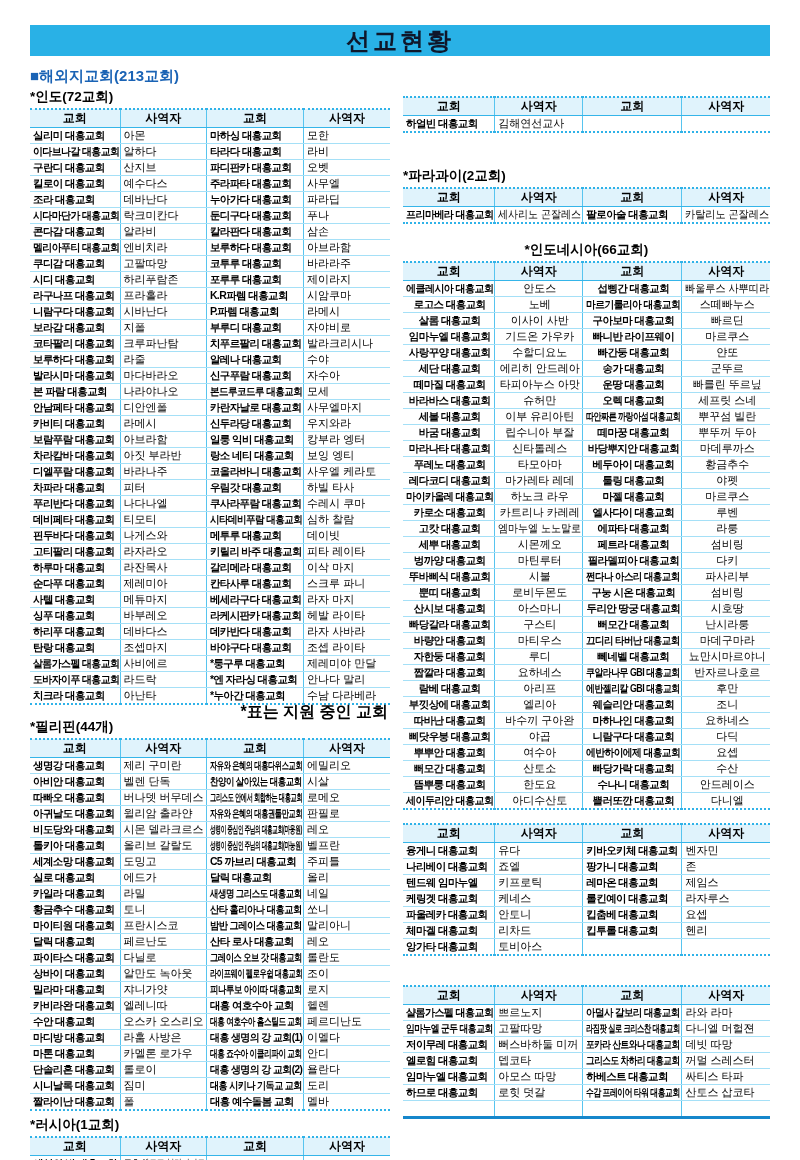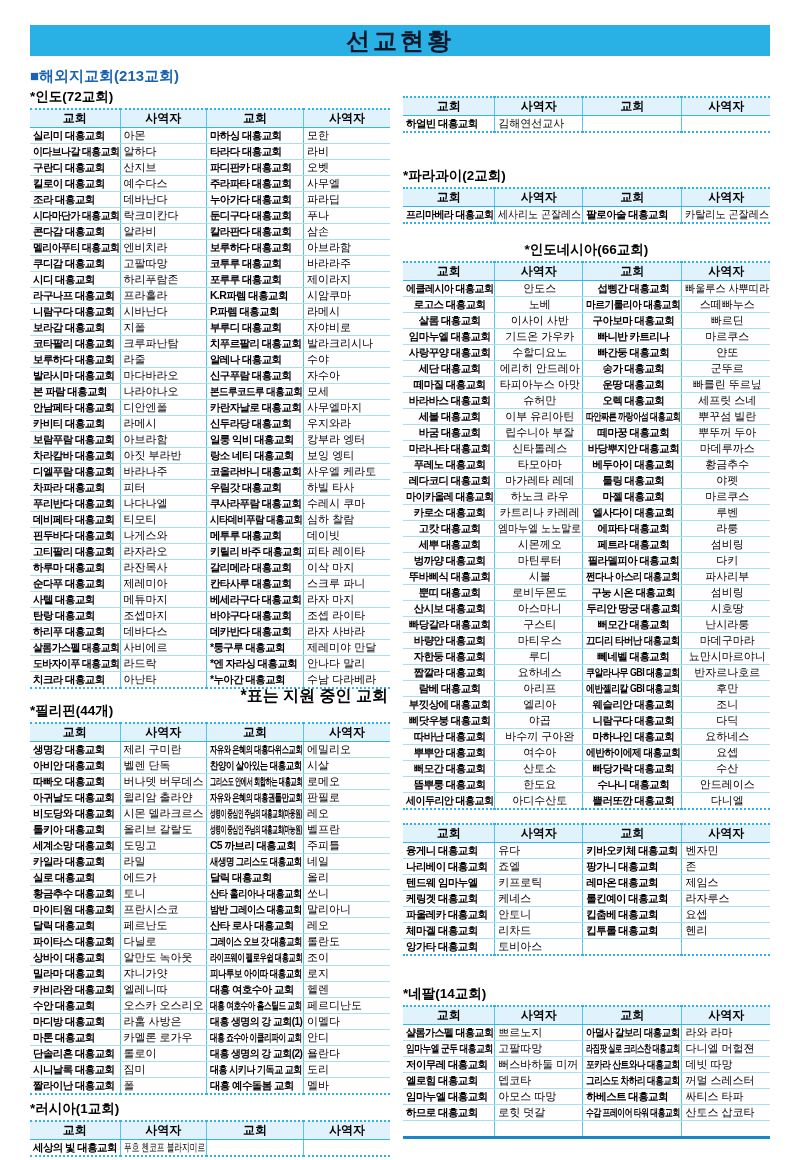--- a/index.html
+++ b/index.html
@@ -247,30 +247,36 @@
               <td class="church"><span>칸타사루 대흥교회</span></td>
               <td class="worker"><span>스크루 파니</span></td>
             </tr>
             <tr>
               <td class="church"><span>사텔 대흥교회</span></td>
               <td class="worker"><span>메튜마지</span></td>
               <td class="church"><span>베세라구다 대흥교회</span></td>
               <td class="worker"><span>라자 마지</span></td>
             </tr>
             <tr>
+              <td class="church"><span>싱푸 대흥교회</span></td>
+              <td class="worker"><span>바부레오</span></td>
+              <td class="church"><span>라케시판카 대흥교회</span></td>
+              <td class="worker"><span>헤발 라이타</span></td>
+            </tr>
+            <tr>
+              <td class="church"><span>하리푸 대흥교회</span></td>
+              <td class="worker"><span>데바다스</span></td>
+              <td class="church"><span>데카반다 대흥교회</span></td>
+              <td class="worker"><span>라자 사바라</span></td>
+            </tr>
+            <tr>
               <td class="church"><span>탄랑 대흥교회</span></td>
               <td class="worker"><span>조셉마지</span></td>
               <td class="church"><span>바야구다 대흥교회</span></td>
               <td class="worker"><span>조셉 라이타</span></td>
-            </tr>
-            <tr>
-              <td class="church"><span>하리푸 대흥교회</span></td>
-              <td class="worker"><span>데바다스</span></td>
-              <td class="church"><span>데카반다 대흥교회</span></td>
-              <td class="worker"><span>라자 사바라</span></td>
             </tr>
             <tr>
               <td class="church"><span style="transform: scaleX(0.945055);">살롬가스펠 대흥교회</span></td>
               <td class="worker"><span>사비에르</span></td>
               <td class="church"><span>*퉁구루 대흥교회</span></td>
               <td class="worker"><span>제레미야 만달</span></td>
             </tr>
             <tr>
               <td class="church"><span style="transform: scaleX(0.945055);">도바자이푸 대흥교회</span></td>
               <td class="worker"><span>라드락</span></td>
@@ -341,30 +347,30 @@
               <td class="church"><span style="transform: scaleX(0.538012);">성령이 중심인 주님의 대흥교회(마눙원)</span></td>
               <td class="worker"><span>벨프란</span></td>
             </tr>
             <tr>
               <td class="church"><span>세계소망 대흥교회</span></td>
               <td class="worker"><span>도밍고</span></td>
               <td class="church"><span>C5 까브리 대흥교회</span></td>
               <td class="worker"><span>주피틀</span></td>
             </tr>
             <tr>
+              <td class="church"><span>실로 대흥교회</span></td>
+              <td class="worker"><span>에드가</span></td>
+              <td class="church"><span>달릭 대흥교회</span></td>
+              <td class="worker"><span>올리</span></td>
+            </tr>
+            <tr>
               <td class="church"><span>카일라 대흥교회</span></td>
               <td class="worker"><span>라밀</span></td>
               <td class="church"><span style="transform: scaleX(0.807018);">새생명 그리스도 대흥교회</span></td>
               <td class="worker"><span>네일</span></td>
-            </tr>
-            <tr>
-              <td class="church"><span>실로 대흥교회</span></td>
-              <td class="worker"><span>에드가</span></td>
-              <td class="church"><span>달릭 대흥교회</span></td>
-              <td class="worker"><span>올리</span></td>
             </tr>
             <tr>
               <td class="church"><span>황금추수 대흥교회</span></td>
               <td class="worker"><span>토니</span></td>
               <td class="church"><span style="transform: scaleX(0.884615);">산타 훌리아나 대흥교회</span></td>
               <td class="worker"><span>쏘니</span></td>
             </tr>
             <tr>
               <td class="church"><span>마이티원 대흥교회</span></td>
               <td class="worker"><span>프란시스코</span></td>
@@ -554,21 +560,21 @@
             </tr>
             <tr>
               <td class="church"><span>살롬 대흥교회</span></td>
               <td class="worker"><span>이사이 사반</span></td>
               <td class="church"><span>구아보마 대흥교회</span></td>
               <td class="worker"><span>빠르딘</span></td>
             </tr>
             <tr>
               <td class="church"><span>임마누엘 대흥교회</span></td>
               <td class="worker"><span>기드온 가우카</span></td>
-              <td class="church"><span>빠니반 카트리나</span></td>
+              <td class="church"><span>빠니반 라이프웨이</span></td>
               <td class="worker"><span>마르쿠스</span></td>
             </tr>
             <tr>
               <td class="church"><span>사랑꾸양 대흥교회</span></td>
               <td class="worker"><span>수할디요노</span></td>
               <td class="church"><span>빠간둥 대흥교회</span></td>
               <td class="worker"><span>얀또</span></td>
             </tr>
             <tr>
               <td class="church"><span>세단 대흥교회</span></td>
@@ -696,30 +702,30 @@
               <td class="church"><span style="transform: scaleX(0.846847);">에반젤리칼 GBI 대흥교회</span></td>
               <td class="worker"><span>후만</span></td>
             </tr>
             <tr>
               <td class="church"><span>부낏상에 대흥교회</span></td>
               <td class="worker"><span>엘리아</span></td>
               <td class="church"><span>웨슬리안 대흥교회</span></td>
               <td class="worker"><span>조니</span></td>
             </tr>
             <tr>
+              <td class="church"><span>따바난 대흥교회</span></td>
+              <td class="worker"><span>바수끼 구아완</span></td>
+              <td class="church"><span>마하나인 대흥교회</span></td>
+              <td class="worker"><span>요하네스</span></td>
+            </tr>
+            <tr>
               <td class="church"><span>삐닷우붕 대흥교회</span></td>
               <td class="worker"><span>야곱</span></td>
               <td class="church"><span>니람구다 대흥교회</span></td>
               <td class="worker"><span>다딕</span></td>
-            </tr>
-            <tr>
-              <td class="church"><span>따바난 대흥교회</span></td>
-              <td class="worker"><span>바수끼 구아완</span></td>
-              <td class="church"><span>마하나인 대흥교회</span></td>
-              <td class="worker"><span>요하네스</span></td>
             </tr>
             <tr>
               <td class="church"><span>뿌뿌안 대흥교회</span></td>
               <td class="worker"><span>여수아</span></td>
               <td class="church"><span style="transform: scaleX(0.930693);">에반하이에제 대흥교회</span></td>
               <td class="worker"><span>요셉</span></td>
             </tr>
             <tr>
               <td class="church"><span>뻐모간 대흥교회</span></td>
               <td class="worker"><span>산토소</span></td>
@@ -797,21 +803,20 @@
             <tr>
               <td class="church"><span>앙가타 대흥교회</span></td>
               <td class="worker"><span>토비아스</span></td>
               <td class="church"><span></span></td>
               <td class="worker"><span></span></td>
             </tr>
           </tbody>
         </table>
       </div>
       <div class="tsec sec-nepal">
-        <div class="ttitle">*네팔(14교회)</div>
         <table class="bottom-rule">
           <colgroup>
             <col style="width: 25%;">
             <col style="width: 24%;">
             <col style="width: 27%;">
             <col style="width: 24%;">
           </colgroup>
           <thead>
             <tr>
               <th>교회</th>

